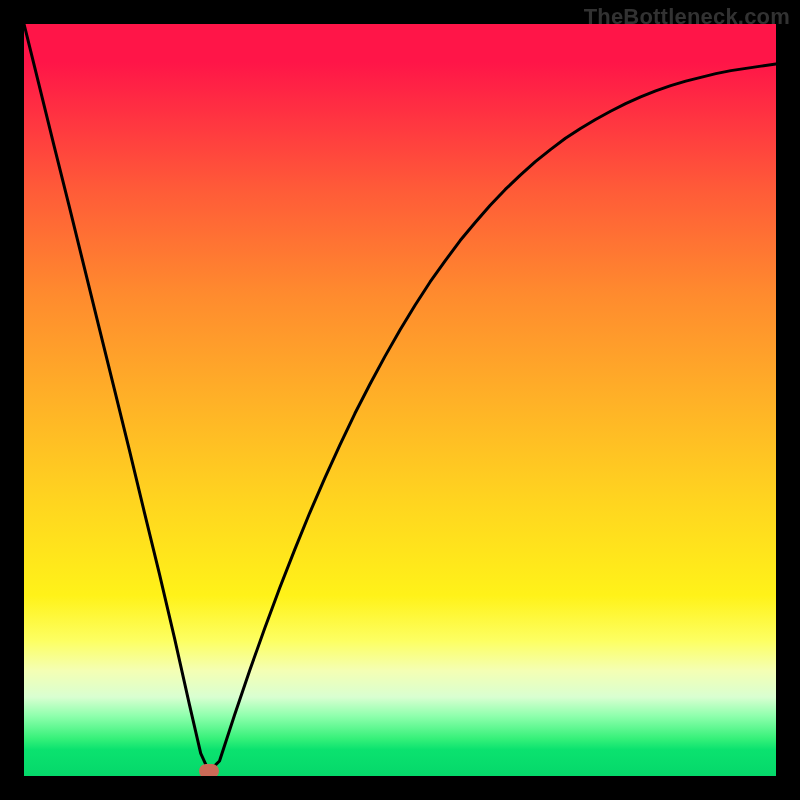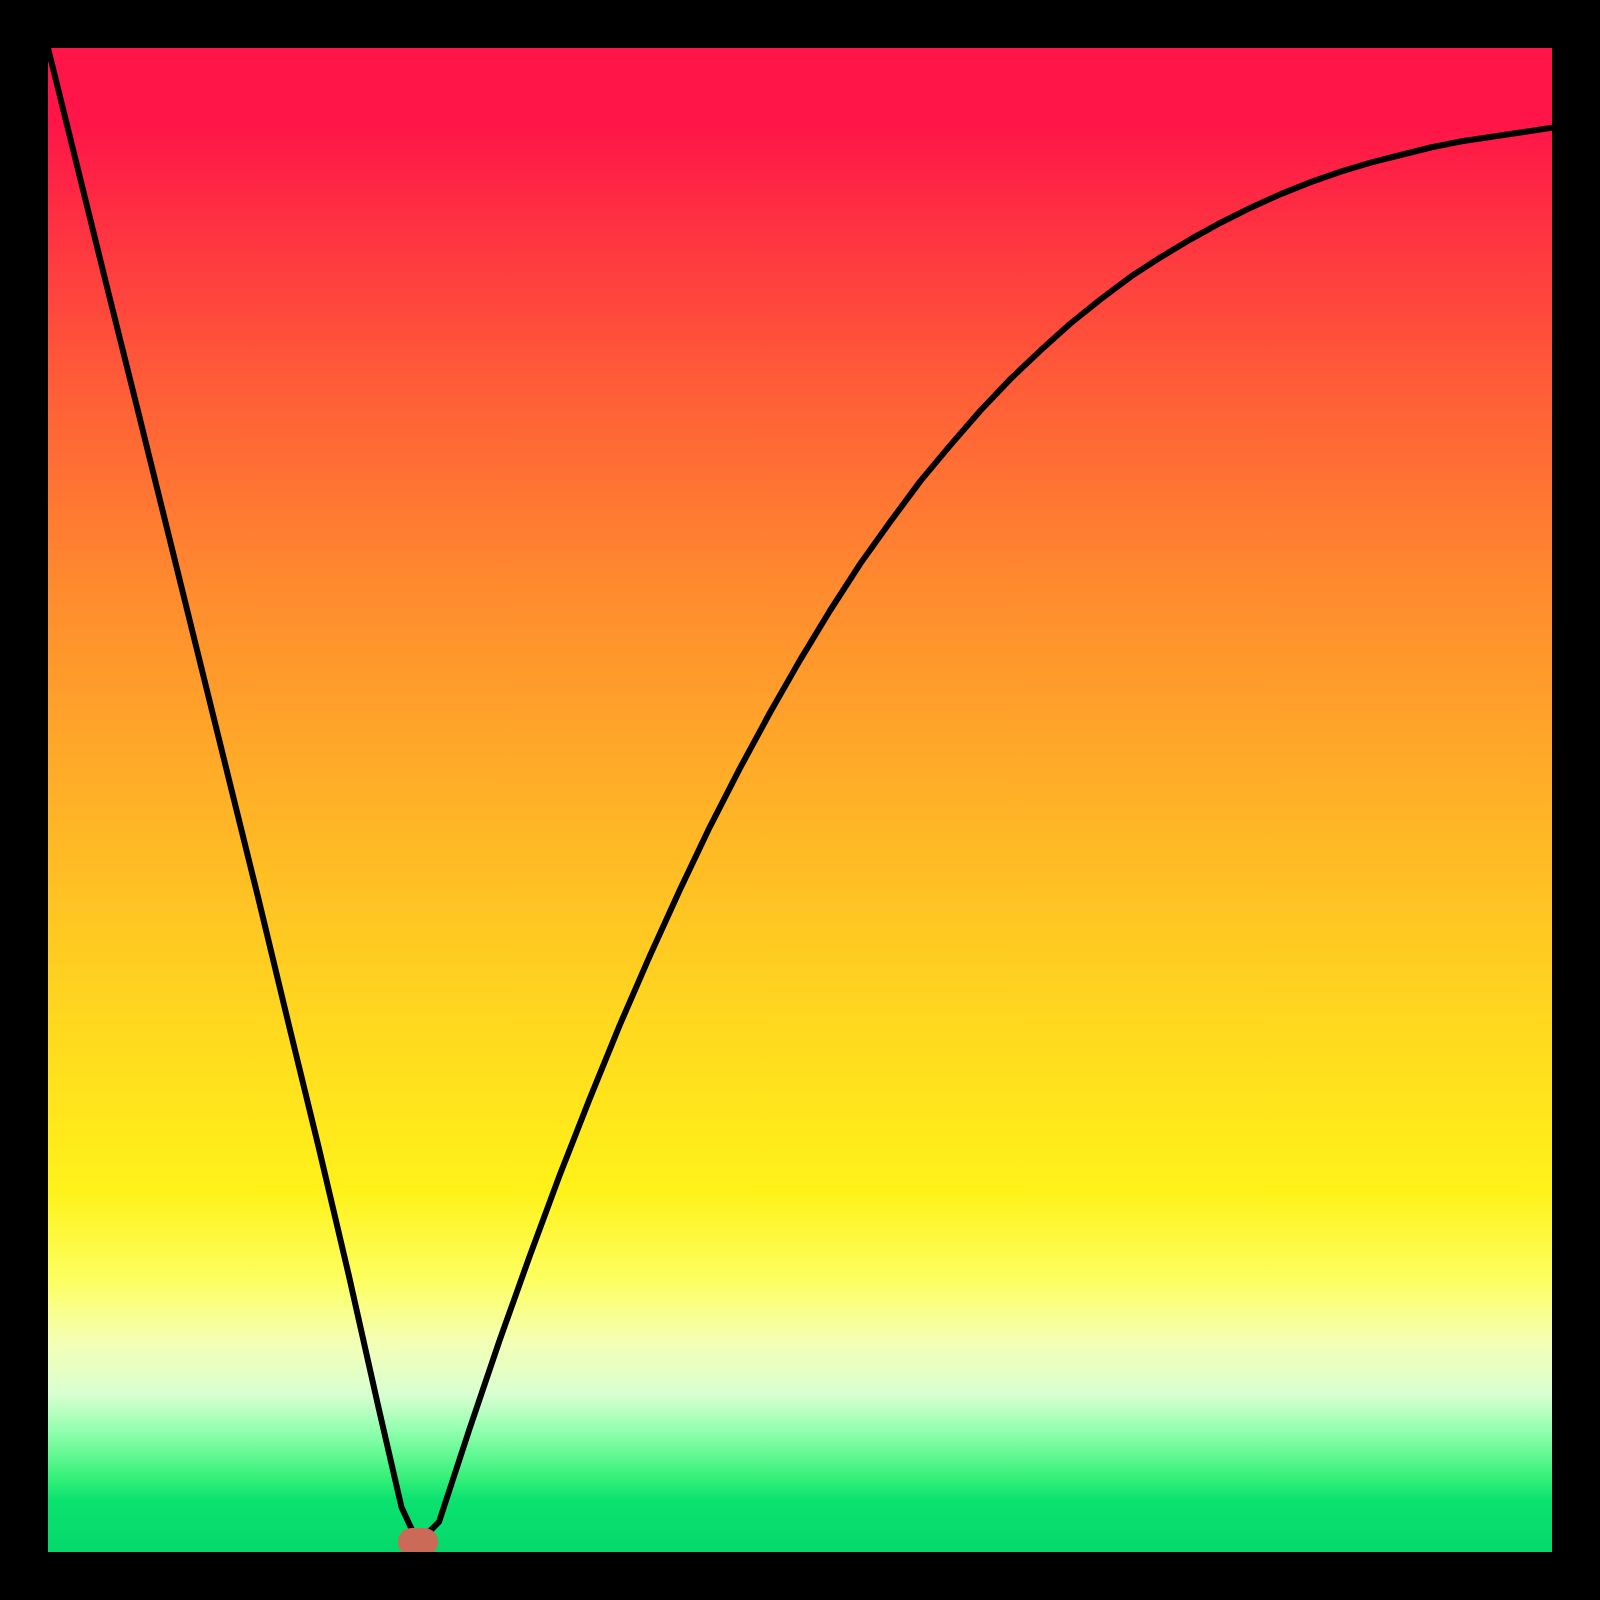--- a/index.html
+++ b/index.html
@@ -65,20 +65,21 @@
     height: 14px;
     border-radius: 8px;
     background: #cb6a57;
     transform: translate(-50%, -50%);
   }
 </style>
 </head>
 <body>
 
 <div class="frame">
+  <div class="watermark">TheBottleneck.com</div>
   <div class="plot-area">
     <div class="gradient"></div>
     <svg class="curve" viewBox="0 0 752 752" preserveAspectRatio="none">
       <path id="curve-path" fill="none" stroke="#000" stroke-width="3" stroke-linecap="round" stroke-linejoin="round" d="M0.00 0.00 L15.04 60.91 L30.08 121.82 L45.12 181.98 L60.16 242.90 L75.20 303.81 L90.24 364.72 L105.28 425.63 L120.32 488.05 L135.36 549.71 L150.40 613.63 L165.44 680.56 L176.72 729.44 L184.99 747.49 L195.52 736.96 L210.56 691.09 L225.60 646.72 L240.64 604.61 L255.68 564.00 L270.72 525.65 L285.76 488.80 L300.80 454.21 L315.84 421.12 L330.88 389.54 L345.92 360.21 L360.96 332.38 L376.00 306.06 L391.04 281.25 L406.08 257.94 L421.12 236.88 L436.16 216.58 L451.20 198.53 L466.24 181.23 L481.28 165.44 L496.32 151.15 L511.36 137.62 L526.40 125.58 L541.44 114.30 L556.48 104.53 L571.52 95.50 L586.56 87.23 L601.60 79.71 L616.64 72.94 L631.68 66.93 L646.72 61.66 L661.76 57.15 L676.80 53.39 L691.84 49.63 L706.88 46.62 L721.92 44.37 L736.96 42.11 L752.00 39.86"></path>
     </svg>
     <div class="dot" id="marker-dot" style="left: 184.992px; top: 747.488px; background: rgb(203, 106, 87);"></div>
   </div>
 </div>
 
 </body></html>

